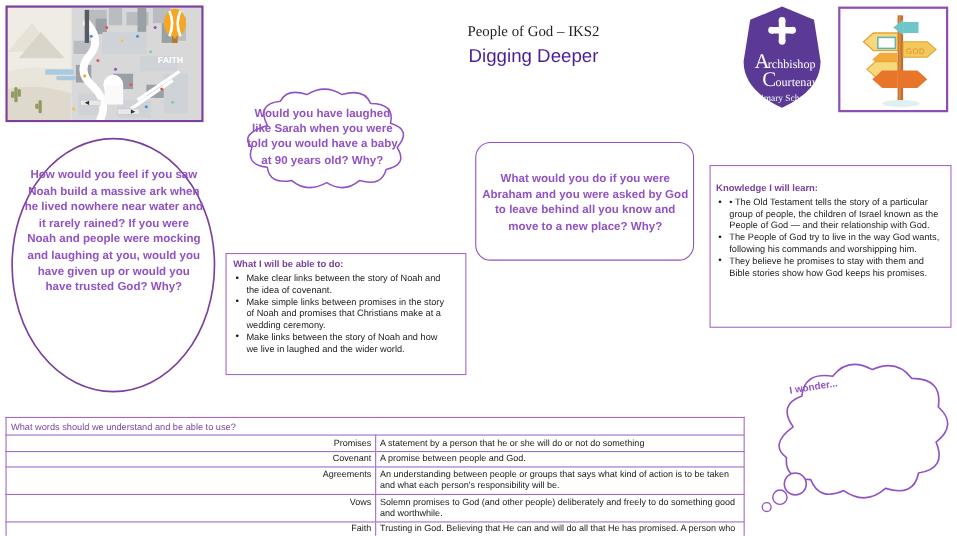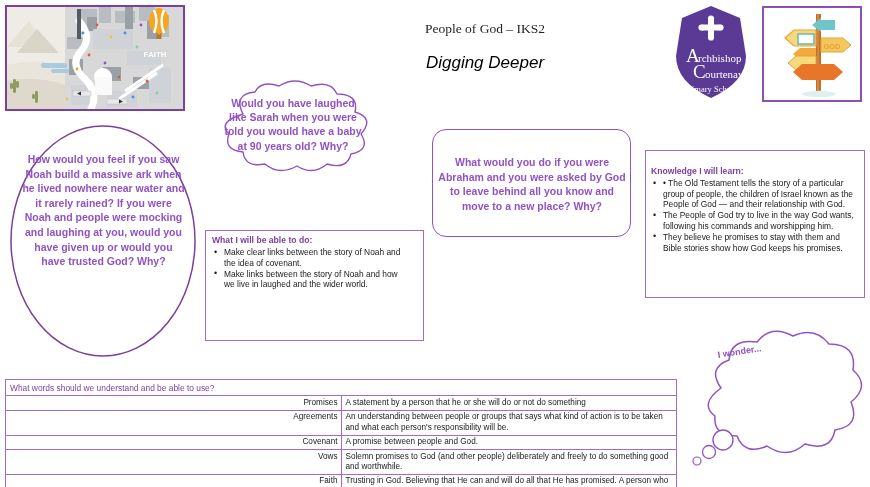--- a/index.html
+++ b/index.html
@@ -33,24 +33,23 @@
   }
   #main-title {
     font-size: 17px;
     font-weight: bold;
     line-height: 24px;
     color: #000000;
     margin-top: 2px;
   }
   #digging-deeper {
     font-size: 17px;
-    font-style: italic;
     line-height: 24px;
-    color: #000000;
-    margin-top: 13px;
+    color: #4c1d95;
+    margin-top: 1px;
   }
 
   
   #city-image {
     position: absolute;
     left: 5px;
     top: 5px;
     width: 180px;
     height: 106px;
     border: 2px solid #7b3f9d;
@@ -449,20 +448,21 @@
 </div>
 <div class="bubble-text" id="noah-bubble-text">How would you feel if you saw Noah build a massive ark when he lived nowhere near water and it rarely rained? If you were Noah and people were mocking and laughing at you, would you have given up or would you have trusted God? Why?</div>
 
 <div id="abraham-bubble"></div>
 <div class="bubble-text" id="abraham-bubble-text">What would you do if you were Abraham and you were asked by God to leave behind all you know and move to a new place? Why?</div>
 
 <div id="able-to-do-box">
   <div class="box-heading">What I will be able to do:</div>
   <ul class="bullet-list">
     <li>Make clear links between the story of Noah and the idea of covenant.</li>
+    <li>Make simple links between promises in the story of Noah and promises that Christians make at a wedding ceremony.</li>
     <li>Make links between the story of Noah and how we live in laughed and the wider world.</li>
   </ul>
 </div>
 
 <div id="knowledge-box">
   <div class="box-heading">Knowledge I will learn:</div>
   <ul class="bullet-list">
     <li>• The Old Testament tells the story of a particular group of people, the children of Israel known as the People of God — and their relationship with God.</li>
     <li>The People of God try to live in the way God wants, following his commands and worshipping him.</li>
     <li> They believe he promises to stay with them and Bible stories show how God keeps his promises.</li>
@@ -495,26 +495,26 @@
   <table id="vocab-table">
     <tbody>
       <tr class="header-row">
         <td colspan="2">What words should we understand and be able to use?</td>
       </tr>
       <tr>
         <td class="term-col">Promises</td>
         <td>A statement by a person that he or she will do or not do something</td>
       </tr>
       <tr>
+        <td class="term-col">Covenant</td>
+        <td>A promise between people and God.</td>
+      </tr>
+      <tr>
         <td class="term-col">Agreements</td>
         <td>An understanding between people or groups that says what kind of action is to be taken and what each person's responsibility will be.</td>
-      </tr>
-      <tr>
-        <td class="term-col">Covenant</td>
-        <td>A promise between people and God.</td>
       </tr>
       <tr>
         <td class="term-col">Vows</td>
         <td>Solemn promises to God (and other people) deliberately and freely to do something good and worthwhile.</td>
       </tr>
       <tr>
         <td class="term-col">Faith</td>
         <td>Trusting in God.  Believing that He can and will do all that He has promised. A person who has faith in God chooses to love and obey Him above all else.</td>
       </tr>
 

